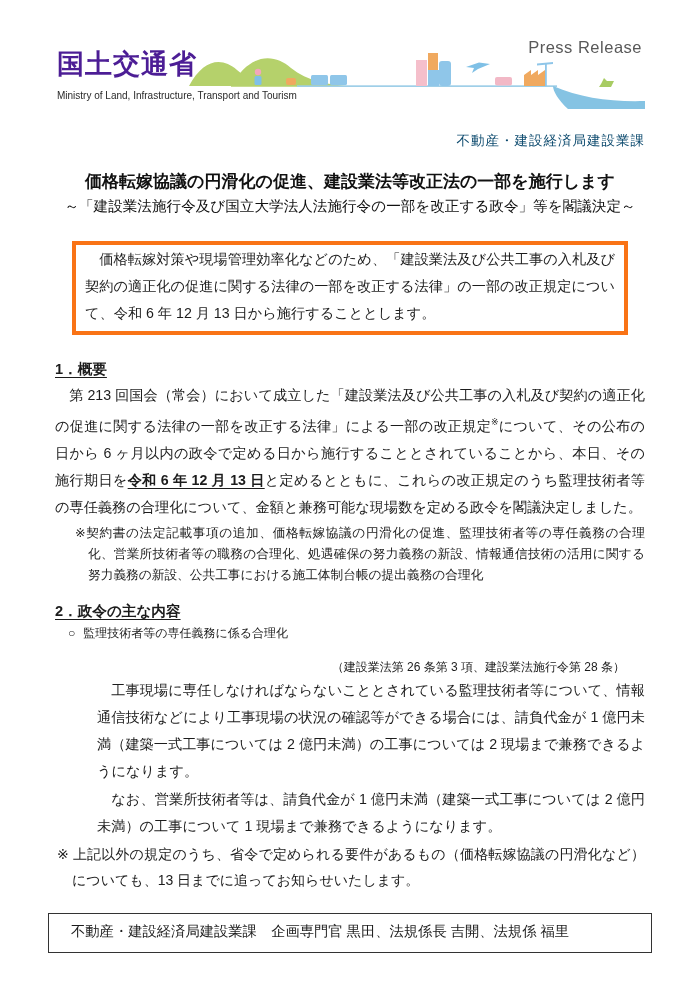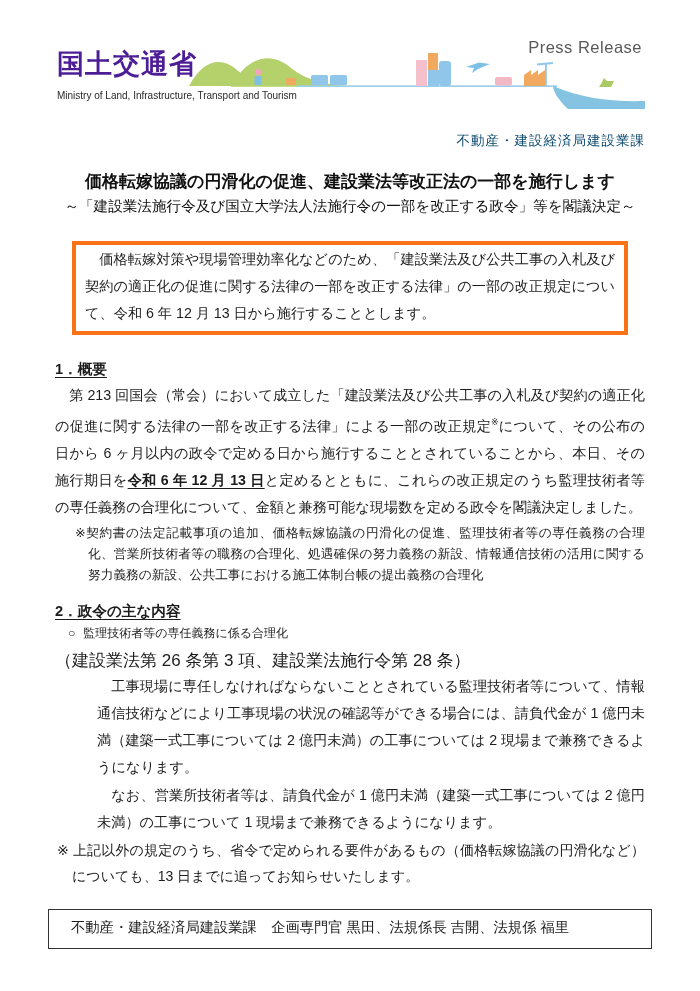--- a/index.html
+++ b/index.html
@@ -63,21 +63,21 @@
   .bold-underline {
     font-weight: bold; text-decoration: underline; text-underline-offset: 3px;
   }
   sup.kome { font-size: 9px; vertical-align: super; }
   .small-note {
     margin-top: 2px; font-size: 12.7px; line-height: 21px;
     padding-left: 33px; text-indent: -13px; text-align: justify;
   }
   .bullet-line { margin-top: 4px; font-size: 12px; padding-left: 13px; }
   .bullet-line .circle { margin-right: 8px; }
-  .reference { font-size: 17px; padding-right: 20px; margin-top: 7px; }
+  .reference { text-align: right; font-size: 12px; padding-right: 20px; margin-top: 17px; }
   .indent-para {
     padding-left: 42px; margin-top: 1px;
     font-size: 14.2px; line-height: 27px; text-align: justify;
   }
   .hang-note {
     margin-top: 1px; font-size: 14px; line-height: 26px;
     padding-left: 17px; text-indent: -15px; text-align: justify;
   }
   
   .contact-box {

